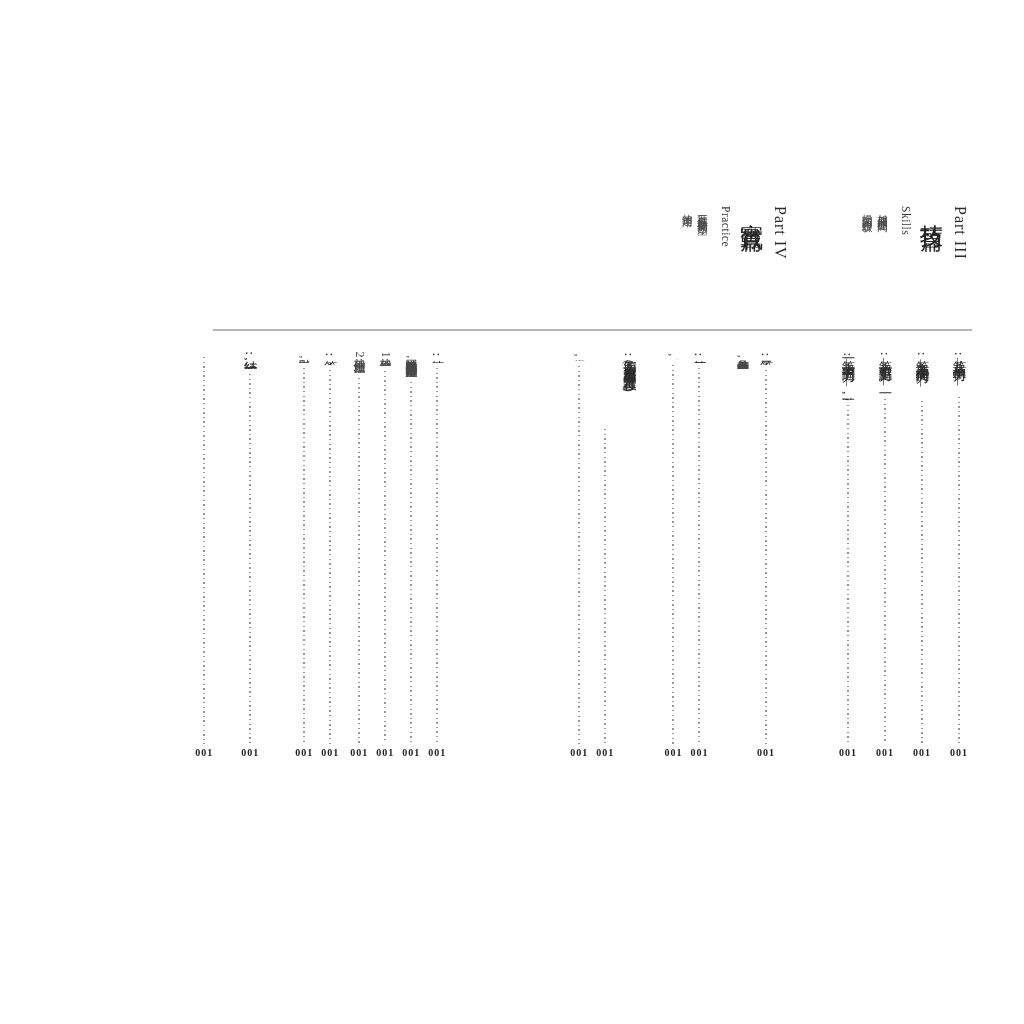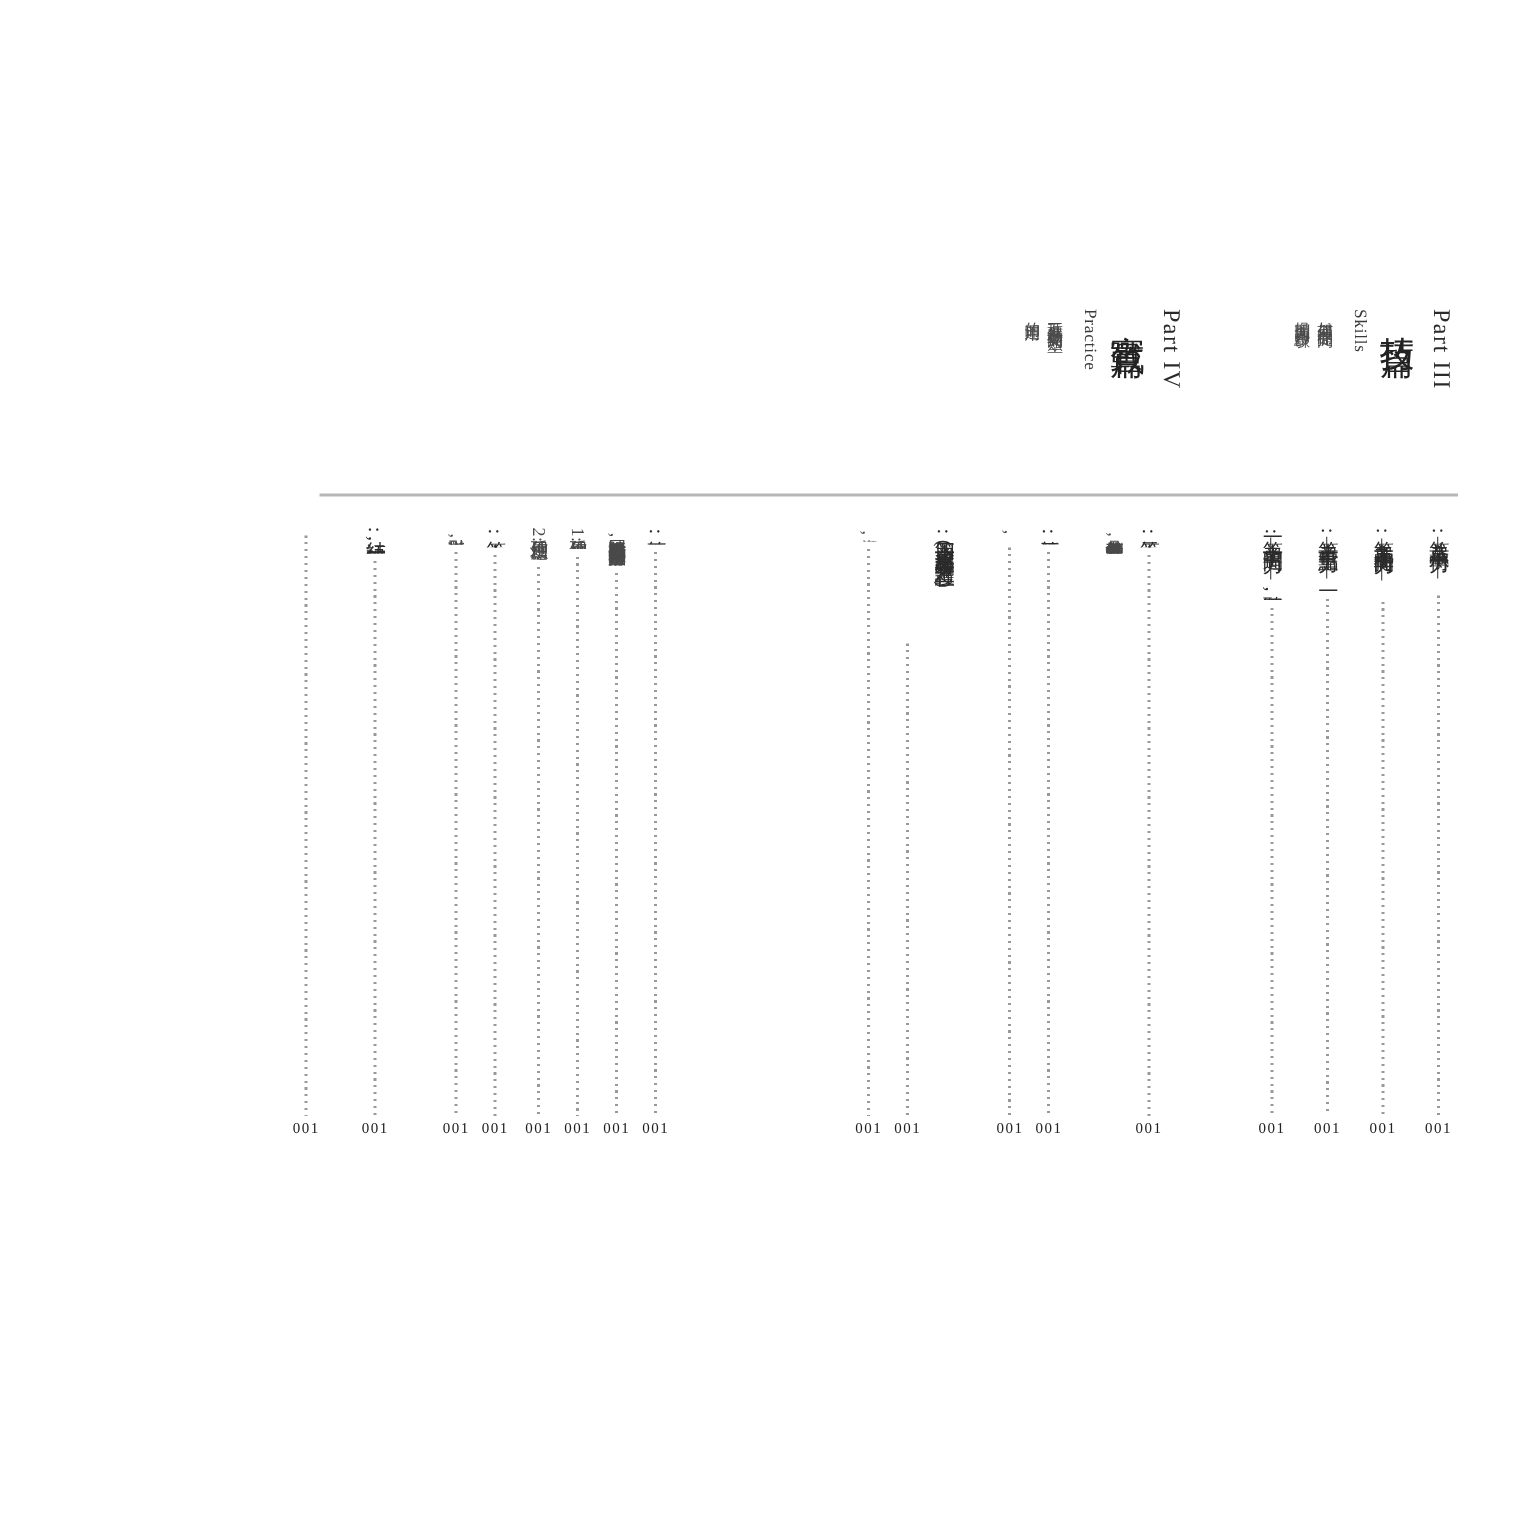--- a/index.html
+++ b/index.html
@@ -79,21 +79,21 @@
   .col.cont .vtext{ margin-top:70px; }  
 
   .leader{
     flex:1 1 0; min-height:5px; width:2px; margin:5px 0 4px;
     background:repeating-linear-gradient(to bottom,
       var(--leader) 0, var(--leader) 1.4px, transparent 1.4px, transparent 4.6px);
   }
   .pagenum{
     writing-mode:horizontal-tb;
     font-size:10px; letter-spacing:1px; line-height:1;
-    color:var(--pagenum); flex:0 0 auto;
+    color:var(--pagenum); flex:0 0 auto;font-weight:bold;
   }
 </style>
 </head>
 <body>
 
 <div class="page">
   <div class="part-header" id="part3">
       <span class="p-label">Part III</span>
       <span class="p-cjk">技巧篇</span>
       <span class="p-en">Skills</span>

